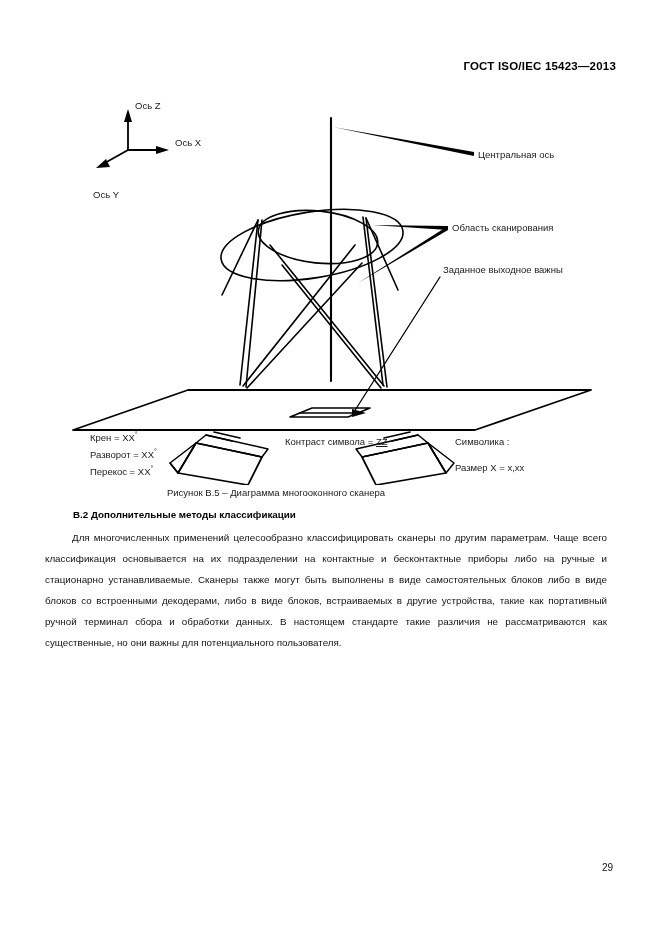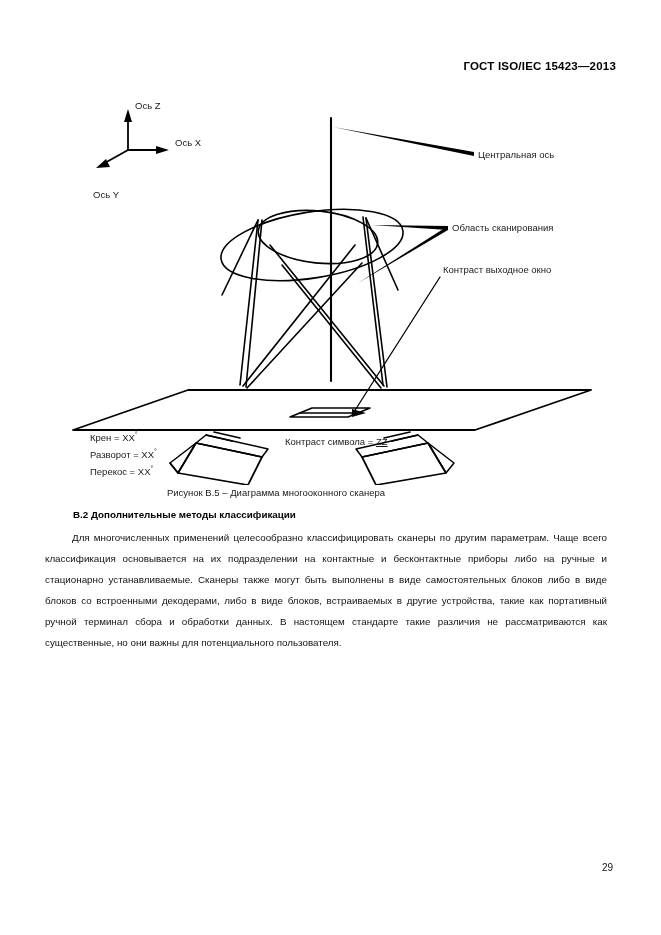--- a/index.html
+++ b/index.html
@@ -200,34 +200,39 @@
 
       </g>
     </svg>
 
     <div class="fig-label" id="lbl-axis-z">Ось Z</div>
     <div class="fig-label" id="lbl-axis-x">Ось X</div>
     <div class="fig-label" id="lbl-axis-y">Ось Y</div>
 
     <div class="fig-label" id="lbl-central-axis">Центральная ось</div>
     <div class="fig-label" id="lbl-scan-area">Область сканирования</div>
-    <div class="fig-label" id="lbl-output-window">Контраст выходное окно</div>
+    <div class="fig-label" id="lbl-output-window">Заданное выходное важны</div>
   </div>
 
   <div class="param-block" id="params-left">
     <span class="param-line"><span>Крен = XX</span><span class="deg">°</span></span>
     <span class="param-line"><span>Разворот = XX</span><span class="deg">°</span></span>
     <span class="param-line"><span>Перекос = XX</span><span class="deg">°</span></span>
   </div>
 
   <div class="param-block" id="params-mid">
     <span class="param-line"><span>Контраст символа =</span>
       <span class="zz">ZZ</span></span>
   </div>
 
+  <div class="param-block" id="params-right">
+    <span class="param-line"><span>Символика :</span></span>
+    <span class="param-line"><span>Размер X =</span>
+      <span>x,xx</span></span>
+  </div>
 
   <div id="fig-caption">Рисунок В.5 – Диаграмма многооконного сканера</div>
 
   <div id="section-heading">В.2 Дополнительные методы классификации</div>
   <div id="body-paragraph">Для многочисленных применений целесообразно классифицировать сканеры по другим параметрам. Чаще всего классификация основывается на их подразделении на контактные и бесконтактные приборы либо на ручные и стационарно устанавливаемые. Сканеры также могут быть выполнены в виде самостоятельных блоков либо в виде блоков со встроенными декодерами, либо в виде блоков, встраиваемых в другие устройства, такие как портативный ручной терминал сбора и обработки данных. В настоящем стандарте такие различия не рассматриваются как существенные, но они важны для потенциального пользователя.</div>
 
   <div id="page-number">29</div>
 
 </div>
 

